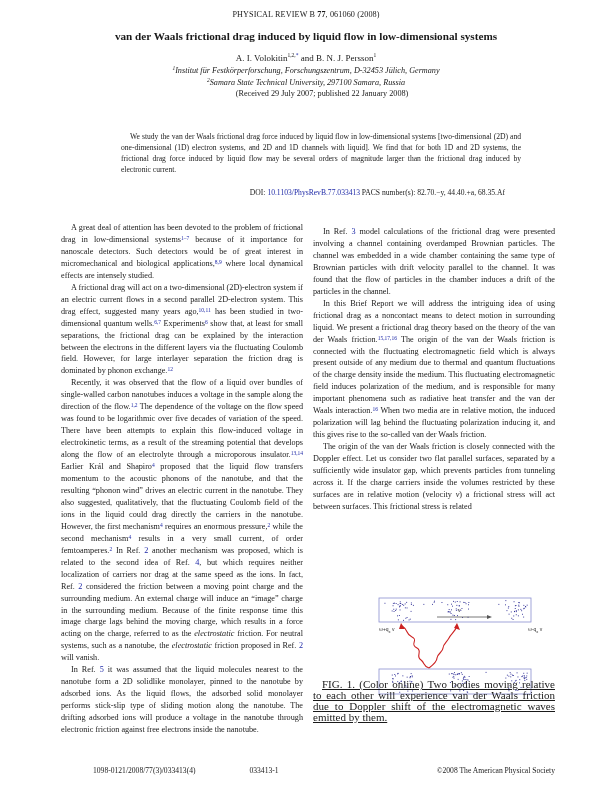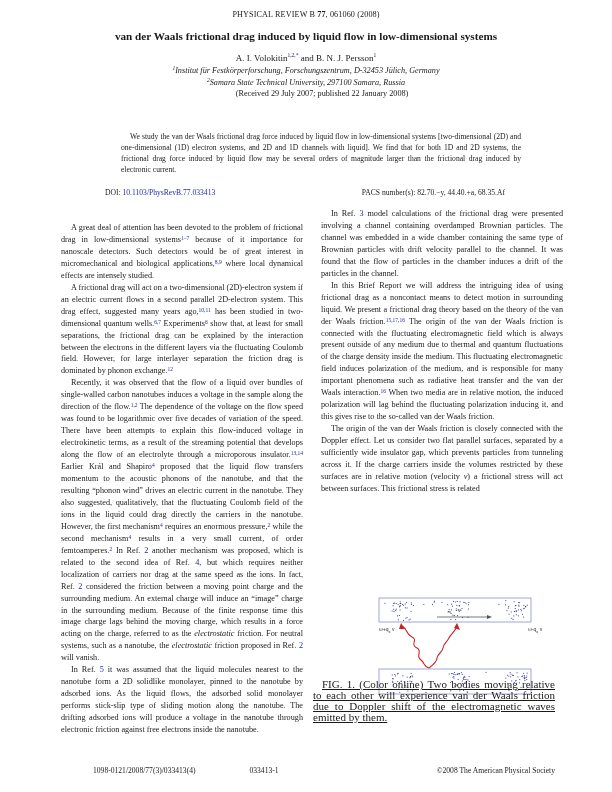--- a/index.html
+++ b/index.html
@@ -1,37 +1,37 @@
 <!DOCTYPE html>
 <html><head>
 <meta charset="utf-8">
 <style>
   html, body { margin:0; padding:0; background:#ffffff; }
   body { width:612px; height:792px; position:relative; overflow:hidden;
          font-family:"Liberation Serif", "DejaVu Serif", serif; color:#1a1a1a; }
-  .abs { position:absolute; }
+  .abs { position:absolute;text-align:center; }
   .center { text-align:center; left:0; width:612px; }
   .journal { top:10px; font-size:8.2px; letter-spacing:0.1px; }
   .journal b { font-weight:bold; }
   .title { top:30px; font-size:11.2px; font-weight:bold; }
   .authors { top:53px; font-size:9px; }
   .affil { font-size:8.2px; font-style:italic; }
   .aff1 { top:66px; }
   .aff2 { top:78px; }
   .received { top:89px; font-size:8.2px;padding-left:16px; }
   sup { font-size:5.5px; vertical-align:top; position:relative; top:-1px; }
   .link { color:#1f2aa8; }
   .abstract { top:131px; left:121px; width:400px; font-size:7.6px; line-height:11px;
               text-align:justify; text-indent:9px; }
   .doi-line { top:188px; left:105px; width:400px; font-size:7.6px; }
   .doi-line .pacs { position:absolute; right:0; top:0; }
   .col { font-size:8.2px; line-height:11.95px; text-align:justify; width:242px; }
   .col p { margin:0; text-indent:10px; }
   .left { left:61px; top:222px; }
-  .right { left:313px; top:208px;margin-left:8px; }
+  .right { left:313px; top:226px; }
   .figure { left:313px; top:596px; width:242px; height:104px; }
   .caption { left:313px; top:679px; width:242px; font-size:11px; line-height:11px; text-align:justify; text-indent:9px;text-decoration:underline; }
   .footer { top:766px; font-size:7.6px; }
   .f-left { left:61px;margin-left:32px; }
   .f-mid { left:0; width:528px; text-align:center; }
   .f-right { right:57px; }
   i { font-style:italic; }
 </style>
 </head>
 <body>

